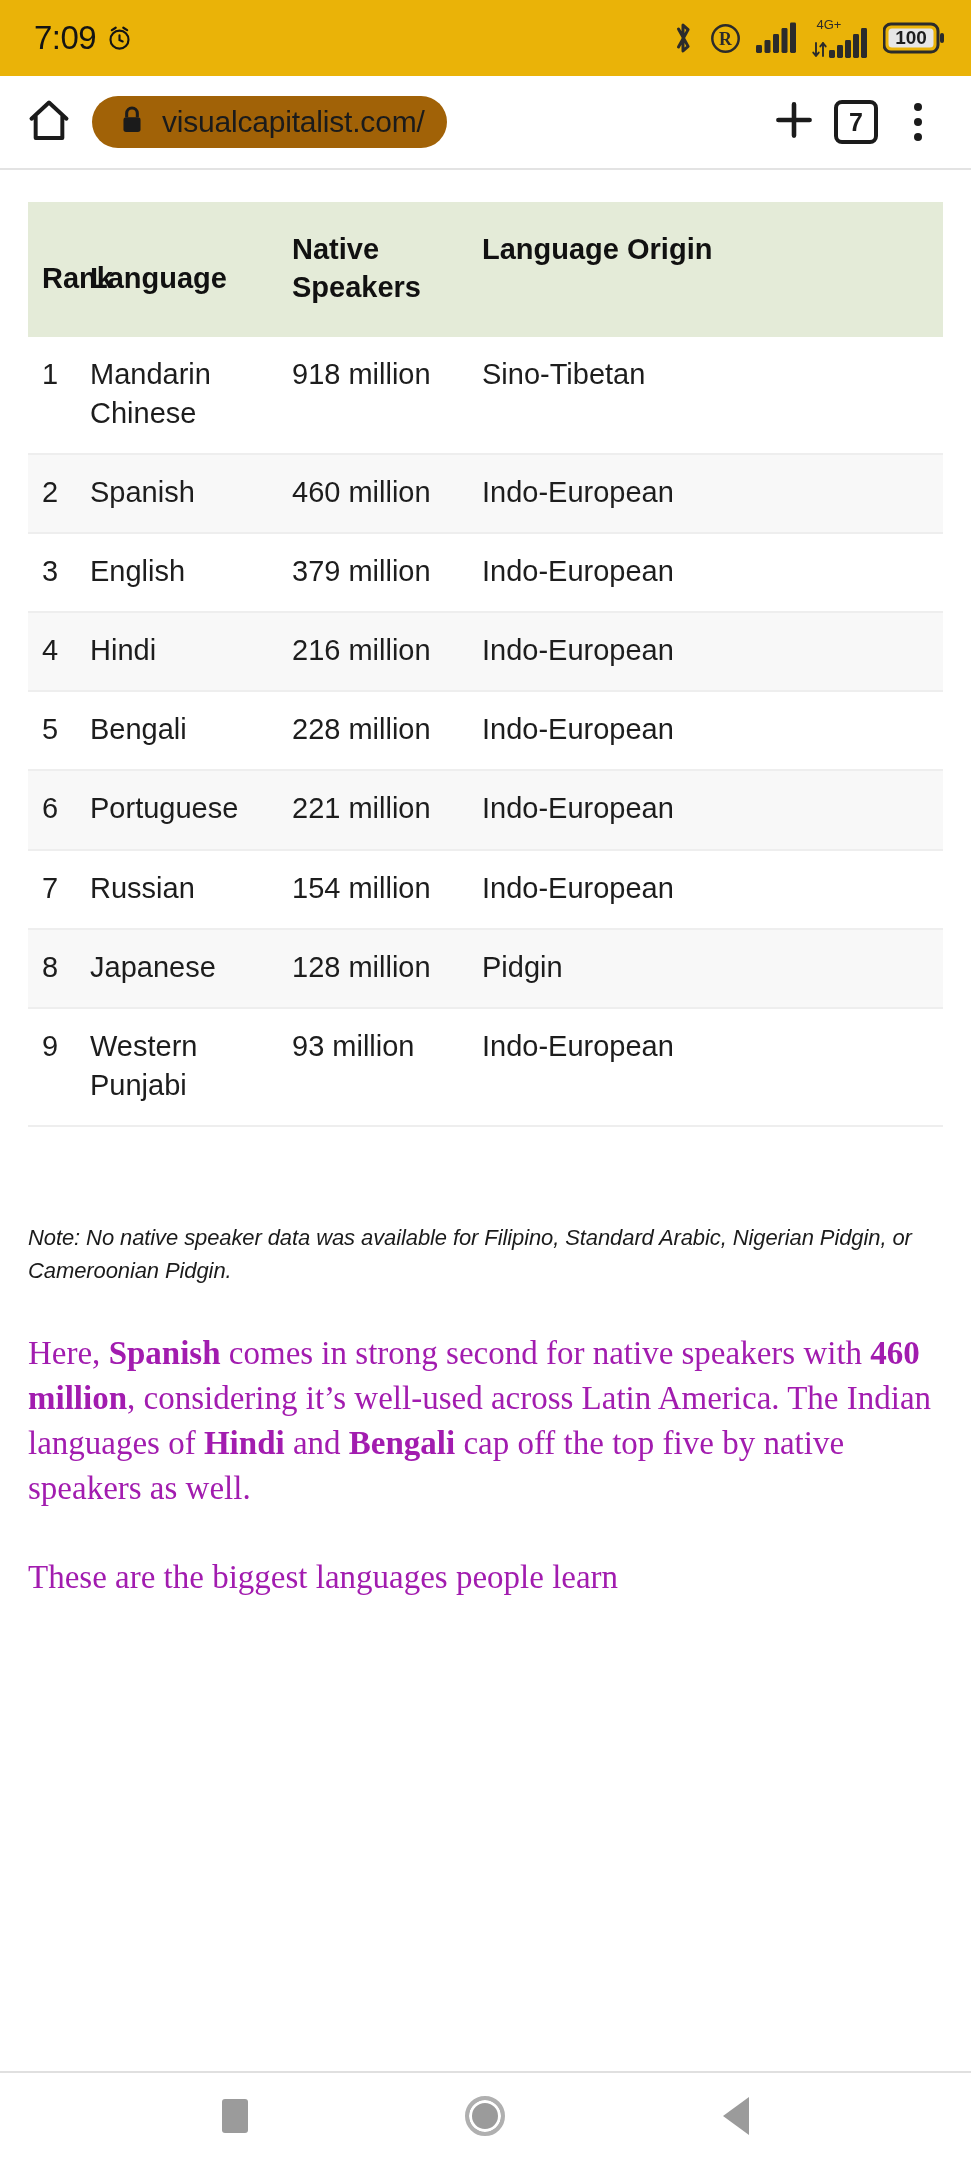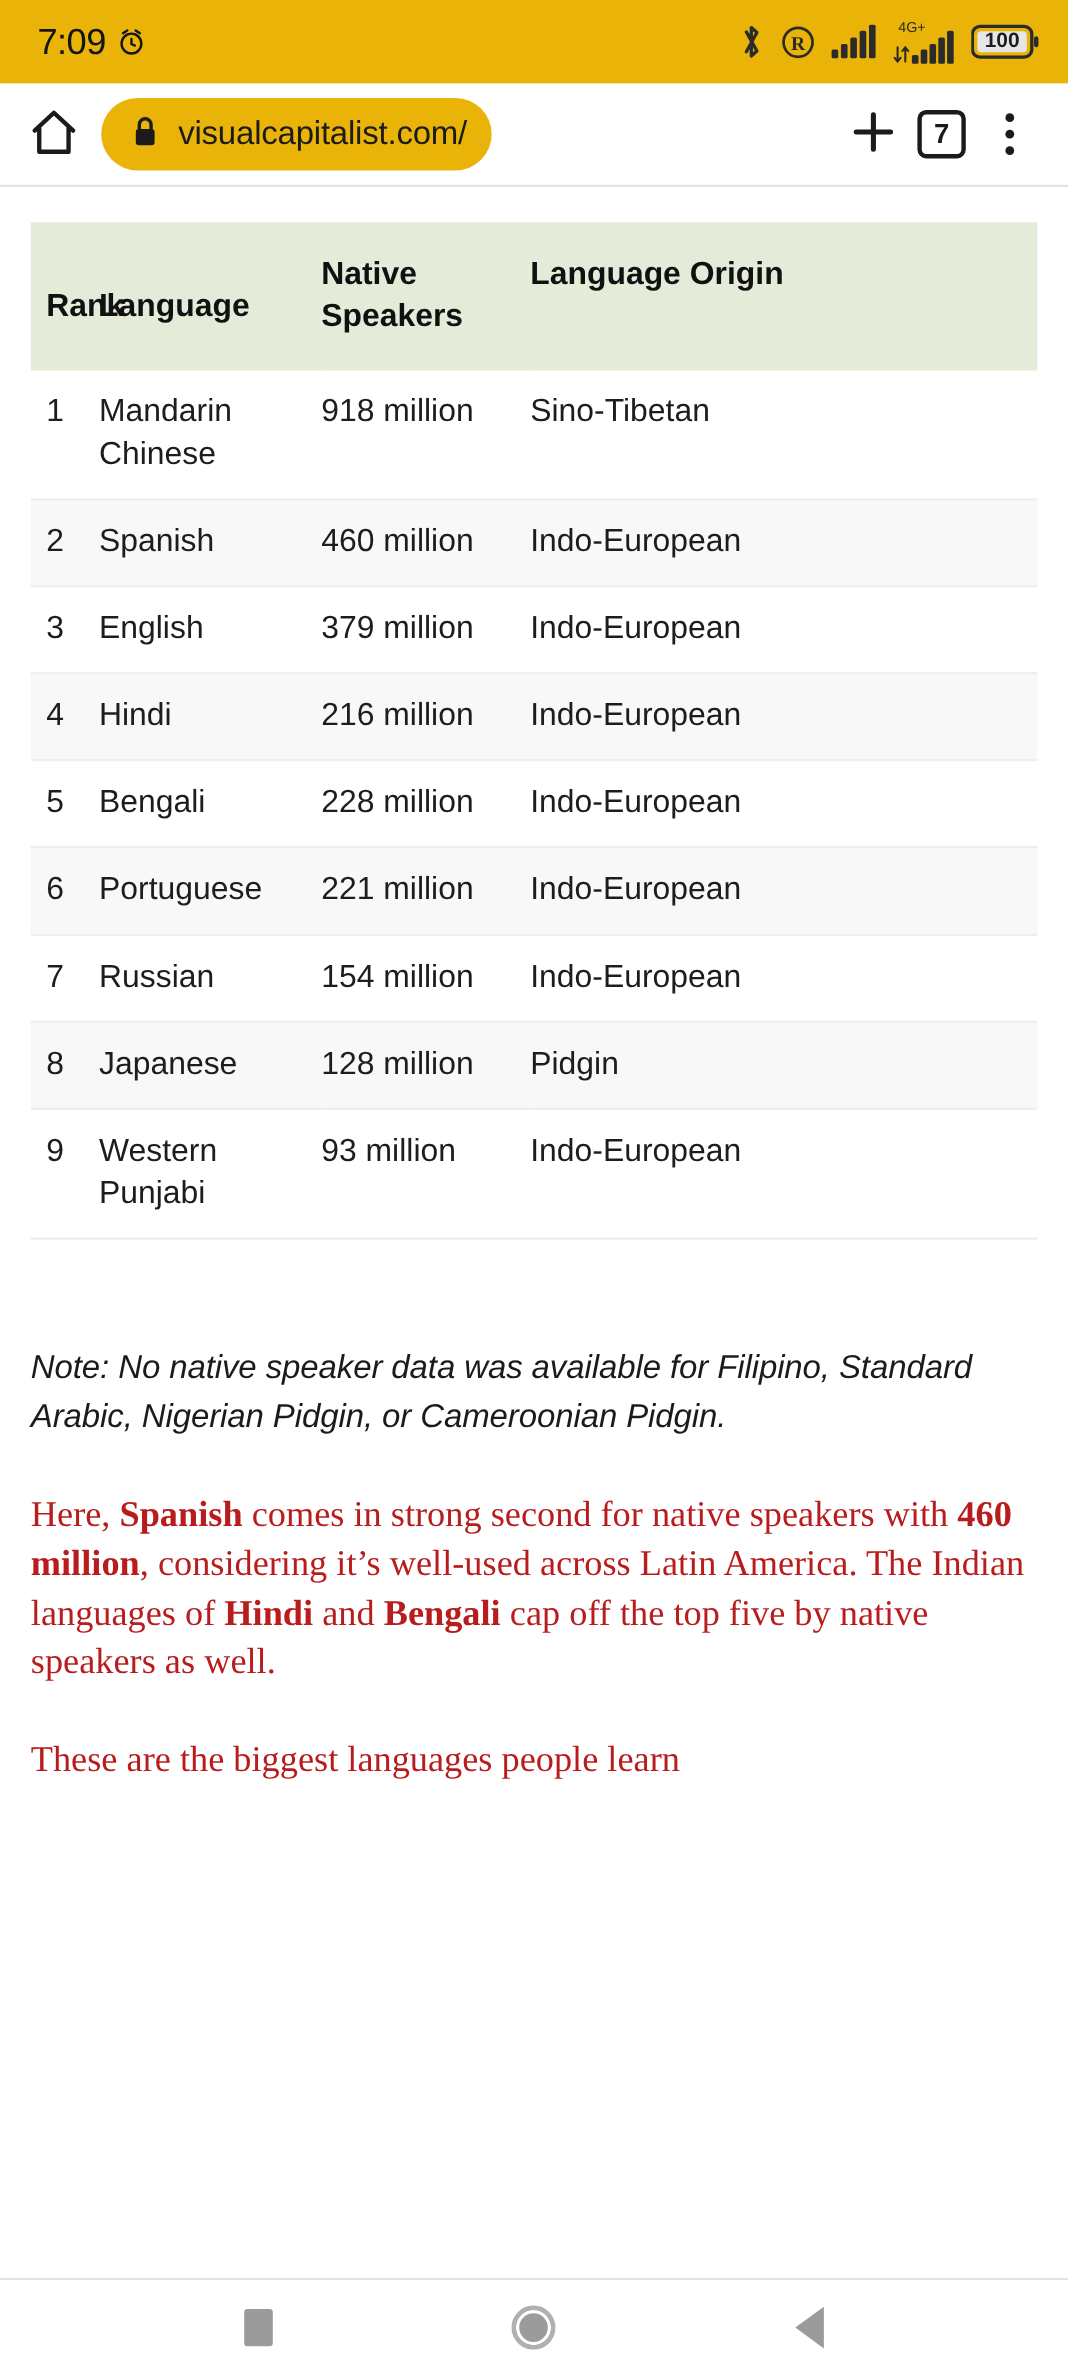--- a/index.html
+++ b/index.html
@@ -27,23 +27,23 @@
   
   .toolbar{
     height:92px; width:100%;
     display:flex; align-items:center;
     padding:0 22px 0 18px;
     background:#ffffff;
   }
   .home-btn{ width:62px; height:62px; display:flex; align-items:center; justify-content:center; flex:0 0 auto; }
   .omnibox{
     flex:0 1 auto;
-    height:66px; width:355px;
+    height:52px; width:355px;
     margin-left:12px;
-    background:#eab308;
+    background:#a16207;
     border-radius:34px;
     display:flex; align-items:center;
     padding:0 20px 0 26px;
     overflow:hidden;
     text-align:right;
   }
   .lock-ico{ flex:0 0 auto; margin-right:16px; }
   .url-text{
     font-size:30px; color:#1b1b1b; white-space:nowrap;
     overflow:hidden; letter-spacing:-0.2px;
@@ -93,28 +93,28 @@
     border-bottom:2px solid #eeeeee;
   }
   tbody tr:nth-child(even){ background:#f8f8f8; }
   tbody tr:nth-child(odd){ background:#ffffff; }
   td.c-rank{ padding-left:14px; }
   td.c-lang{ padding-right:6px; }
 
   
   .note{
     margin-top:95px;
-    font-size:30px; font-style:italic; color:#1b1b1b;
+    font-size:22px; font-style:italic; color:#1b1b1b;
     line-height:1.48; letter-spacing:-0.1px;
   }
 
   
   .body-p{
     font-family:"Liberation Serif", serif;
-    font-size:33px; color:#b91c1c;
+    font-size:33px; color:#a21caf;
     line-height:1.36;
     margin-top:44px;
     letter-spacing:0px;
   }
   .body-p b{ font-weight:700; }
 
   
   .nav-sep{ height:2px; width:100%; background:#e0e0e0; }
   .navbar{
     height:86px; width:100%;

